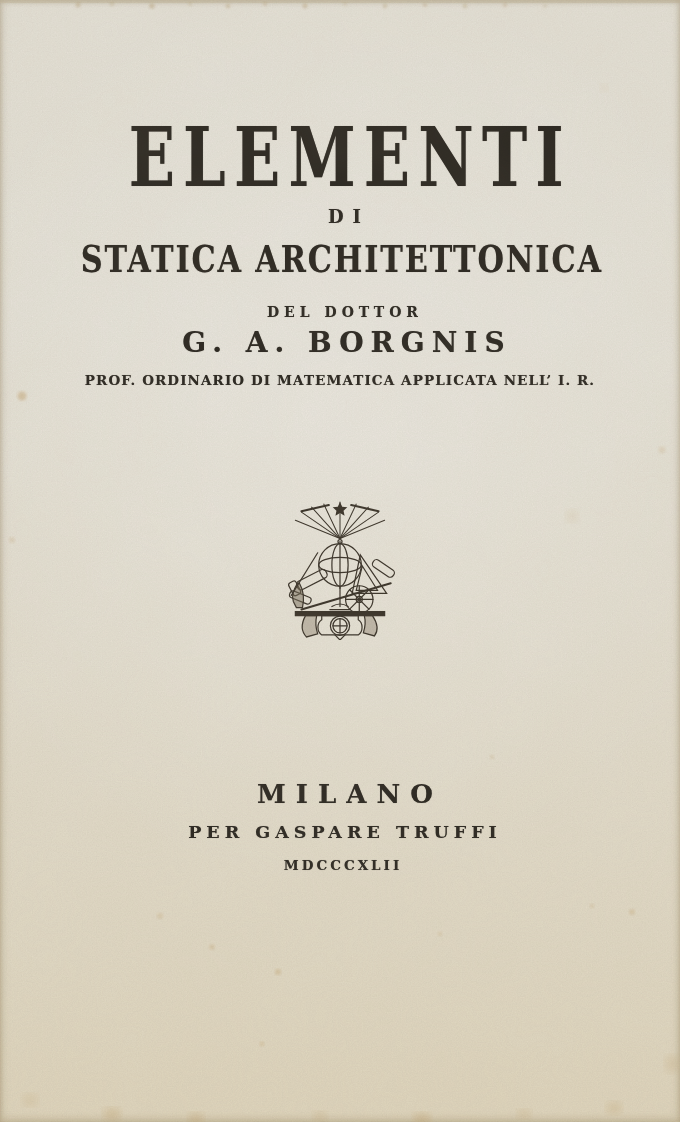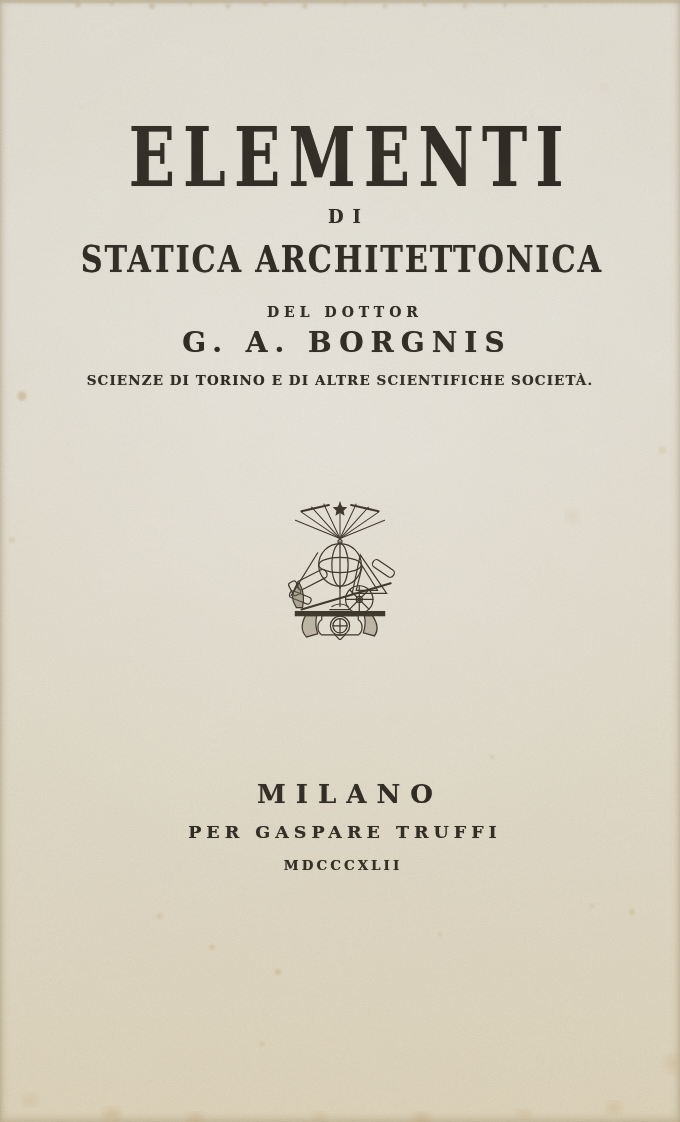--- a/index.html
+++ b/index.html
@@ -105,21 +105,21 @@
     <div class="t title-di">DI</div>
 
     <div class="t title-sub">
       <span class="sc">STATICA ARCHITETTONICA</span>
     </div>
 
     <div class="t byline">DEL DOTTOR</div>
     <div class="t author">G. A. BORGNIS</div>
 
     <div class="t affil">
-      <div>SCIENZE DI TORINO E DI ALTRE SCIENTIFICHE SOCIETÀ.</div>
+      <div>PROF. ORDINARIO DI MATEMATICA APPLICATA NELL’ I. R.</div>
     </div>
 
     <svg class="emblem" viewBox="0 0 136 140" aria-hidden="true">
       <g stroke="#3d362c" fill="none" stroke-width="1.2" stroke-linecap="round">
 
         <g stroke-width="1">
           <line x1="68" y1="40" x2="24" y2="22"></line>
             <line x1="68" y1="40" x2="30" y2="14"></line>
           <line x1="68" y1="40" x2="40" y2="9"></line>
             <line x1="68" y1="40" x2="52" y2="6"></line>

